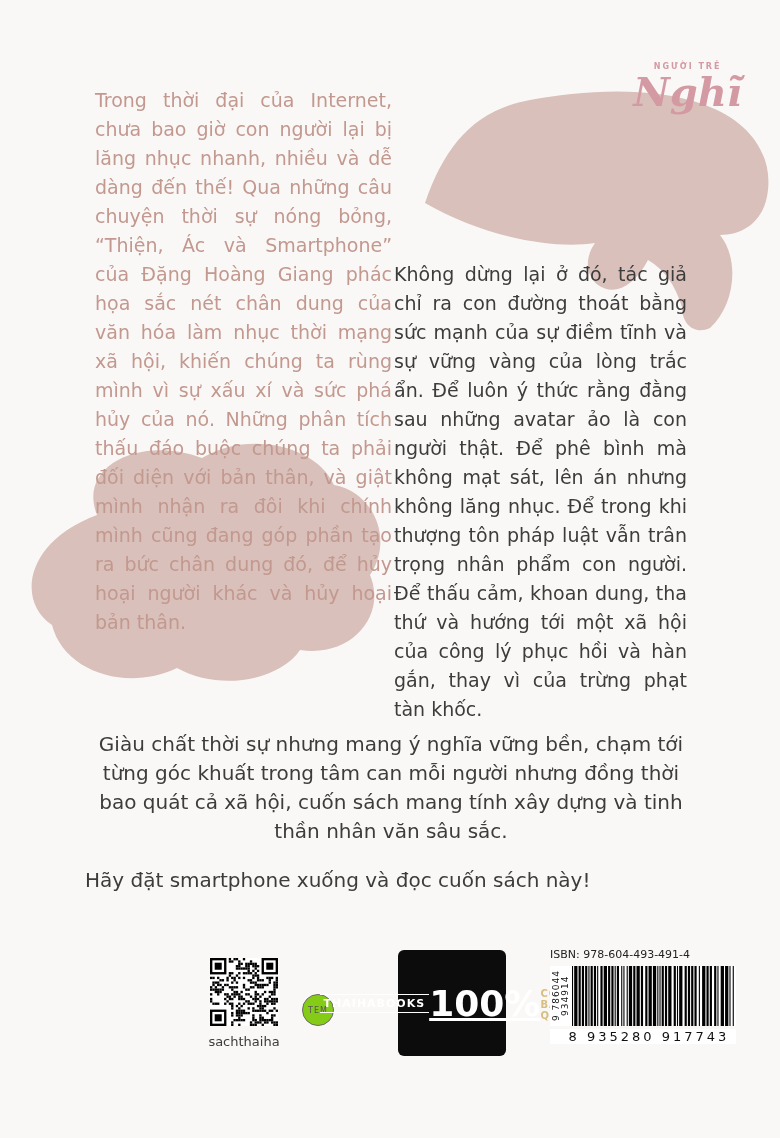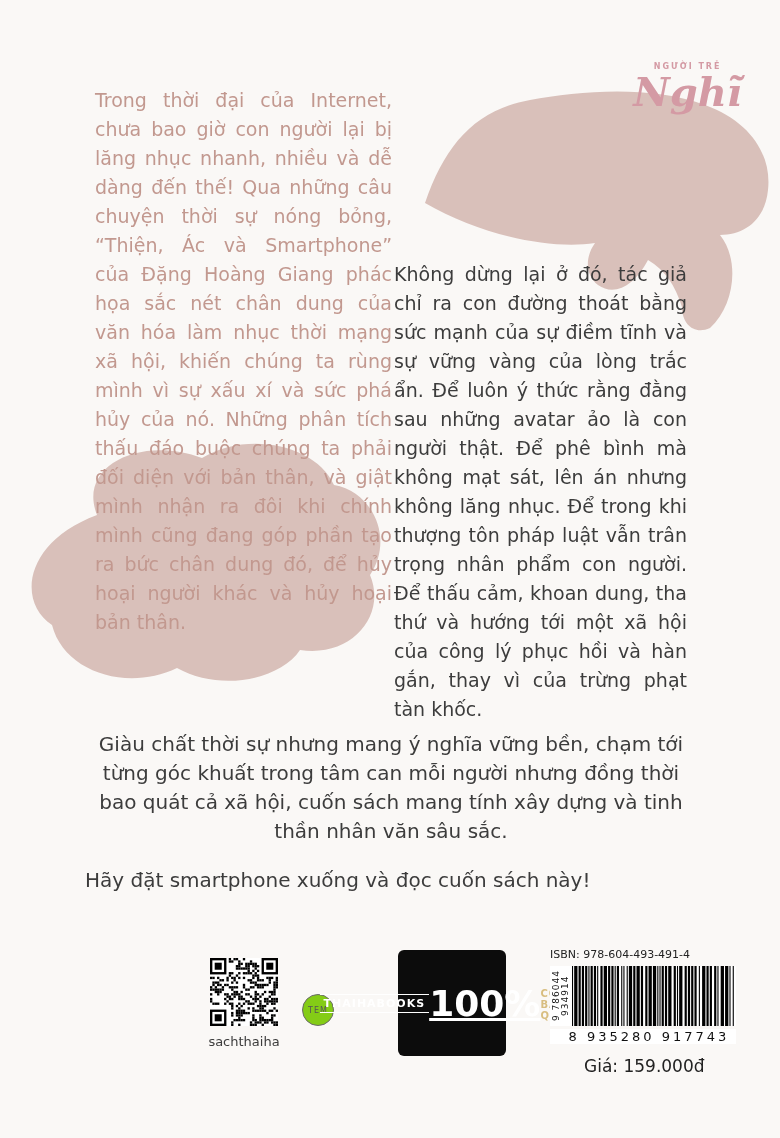--- a/index.html
+++ b/index.html
@@ -471,17 +471,16 @@
             <rect x="126" y="0" width="2" height="50"></rect>
             <rect x="130" y="0" width="2" height="50"></rect>
             <rect x="133" y="0" width="1" height="50"></rect>
             <rect x="136" y="0" width="3" height="50"></rect>
             <rect x="140" y="0" width="3" height="50"></rect>
             <rect x="144" y="0" width="1" height="50"></rect>
             <rect x="147" y="0" width="1" height="50"></rect>
           </svg>
       </div>
       <div class="barcode-number">8 935280 917743</div>
-      <div class="price">Giá: 159.000đ</div>
     </div>
 
   </div>
 </div>
 
 </body></html>

